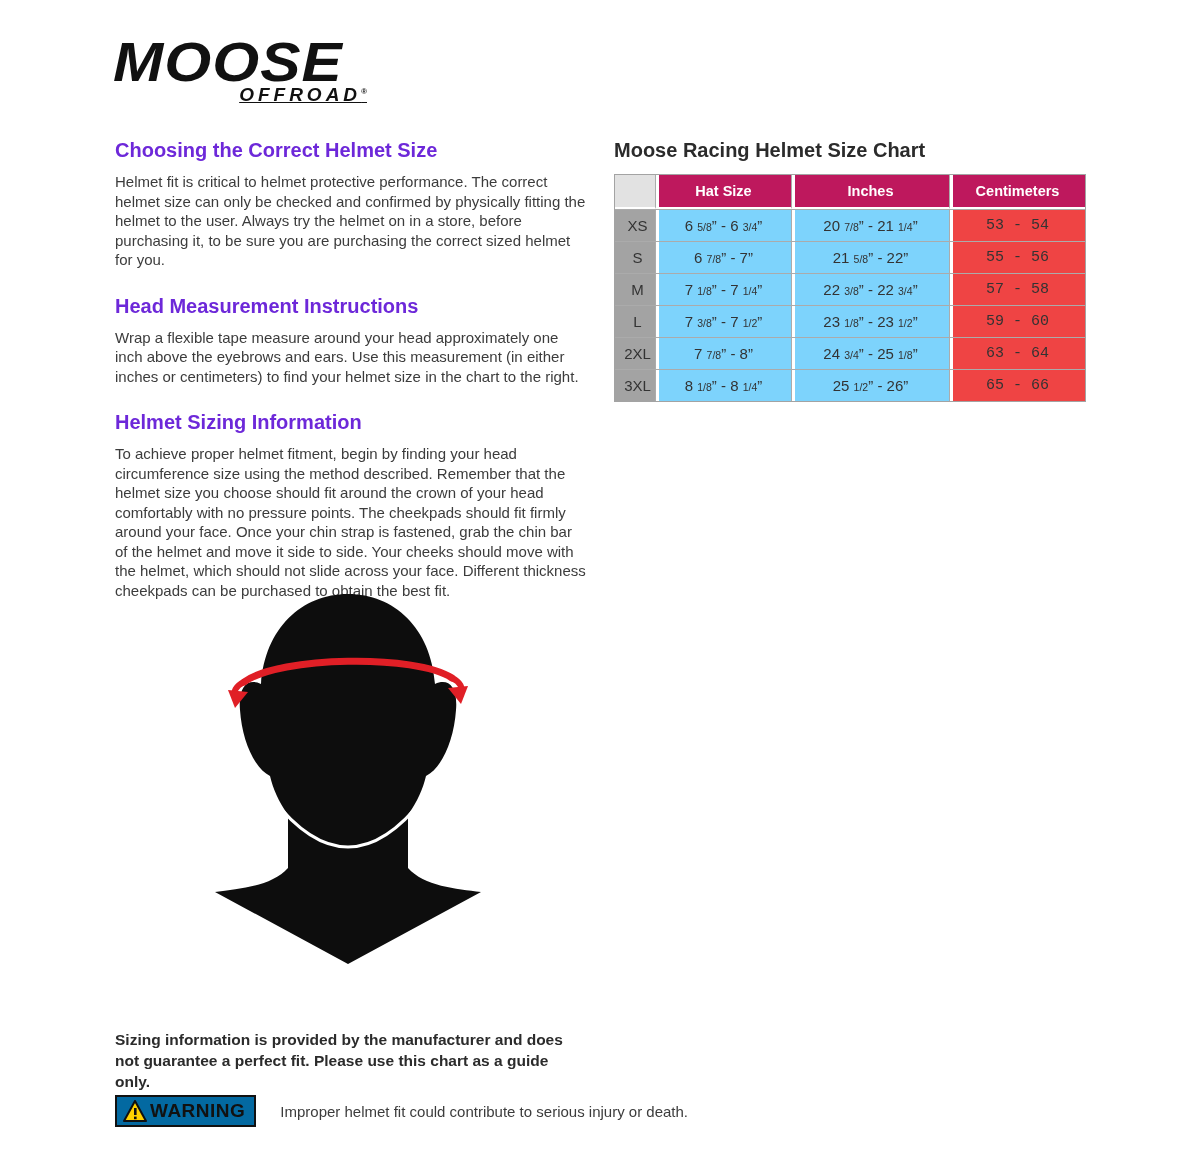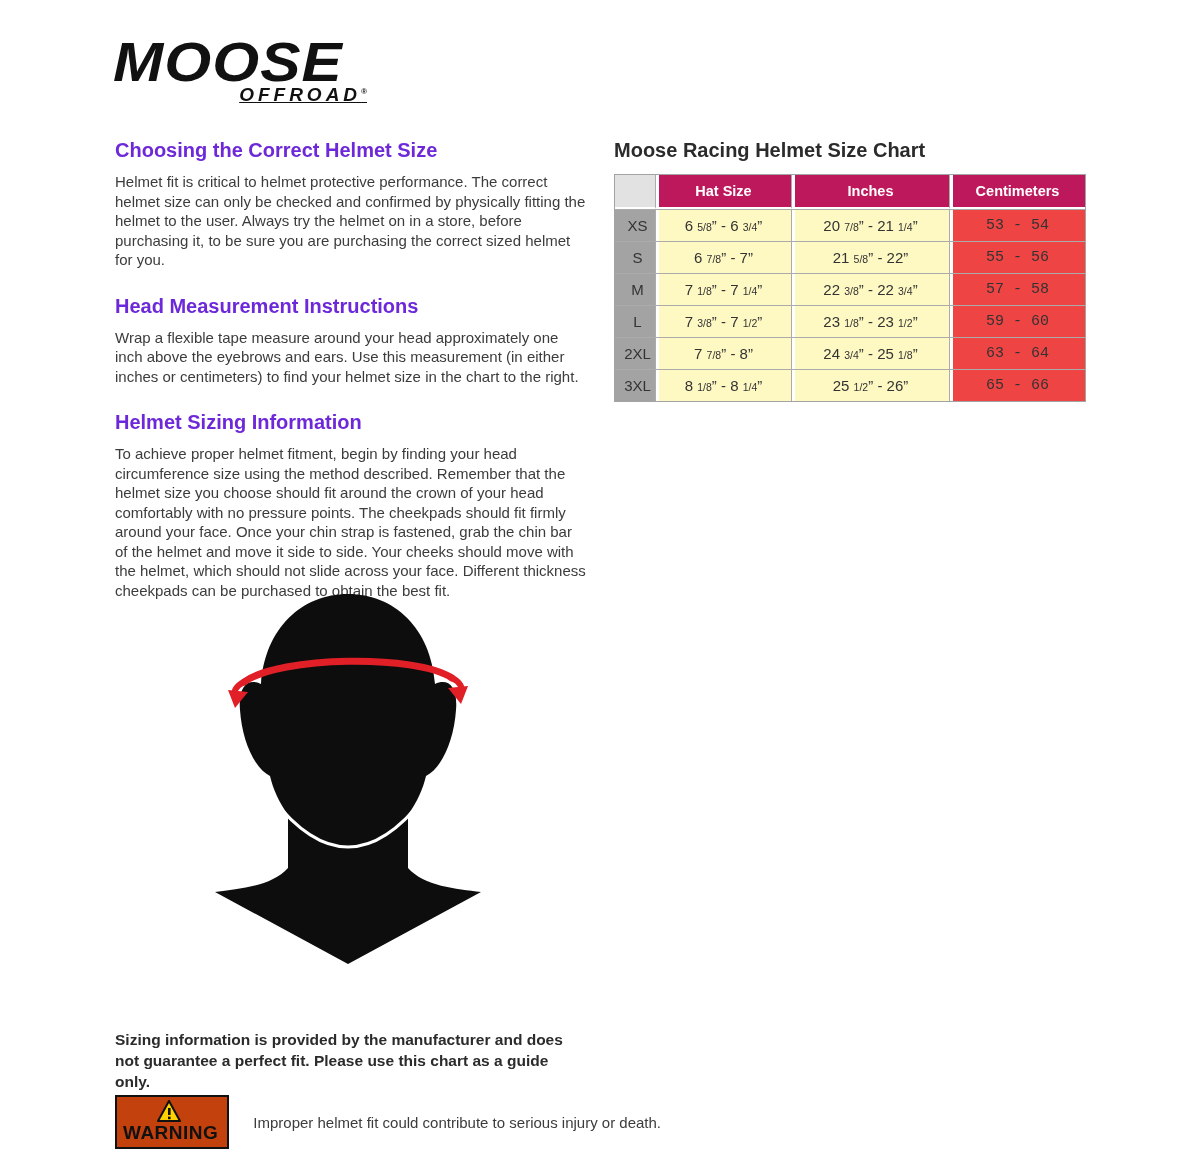--- a/index.html
+++ b/index.html
@@ -69,21 +69,21 @@
     border-bottom:2px solid #ffffff;
   }
   .size-table th:first-child { background:#e2e2e2; }
   .size-table th + th, .size-table td + td {
     border-left:1px solid #ababab;
     box-shadow:inset 3px 0 0 #ffffff;
   }
   .size-table td {
     font-size:15px; color:#333333;
     text-align:center; padding:7px 4px;
-    background:#fef9c3;
+    background:#7dd3fc;
     border-top:1px solid #ababab;
   }
   .size-table td.c0 { background:#a3a3a3; text-align:center; padding-left:9px; }
   .size-table td.c3 { background:#ef4444;font-family:Liberation Mono, monospace; }
   .frac { font-size:10.5px; }
 
   
   .figure { position:absolute; left:210px; top:586px; width:276px; height:392px; }
 
   
@@ -93,22 +93,21 @@
     font-weight:bold; color:#2b2b2b;
   }
   .warning-row {
     position:absolute; left:115px; top:1095px;
     display:flex; align-items:center;
   }
   .warning-badge {
     display:inline-flex; align-items:center;
     border:2px solid #111111;
     padding:3px 9px 3px 6px;
-    background:#c2410c;
-    flex-direction:column;
+    background:#0369a1;
   }
   .warning-badge .tri { margin-right:3px; display:block; }
   .warning-label {
     font-size:19px; font-weight:bold; color:#111111;
     letter-spacing:0.5px; line-height:22px;
   }
   .warning-text {
     margin-left:24px;
     font-size:15px; color:#3c3c3c;
   }

